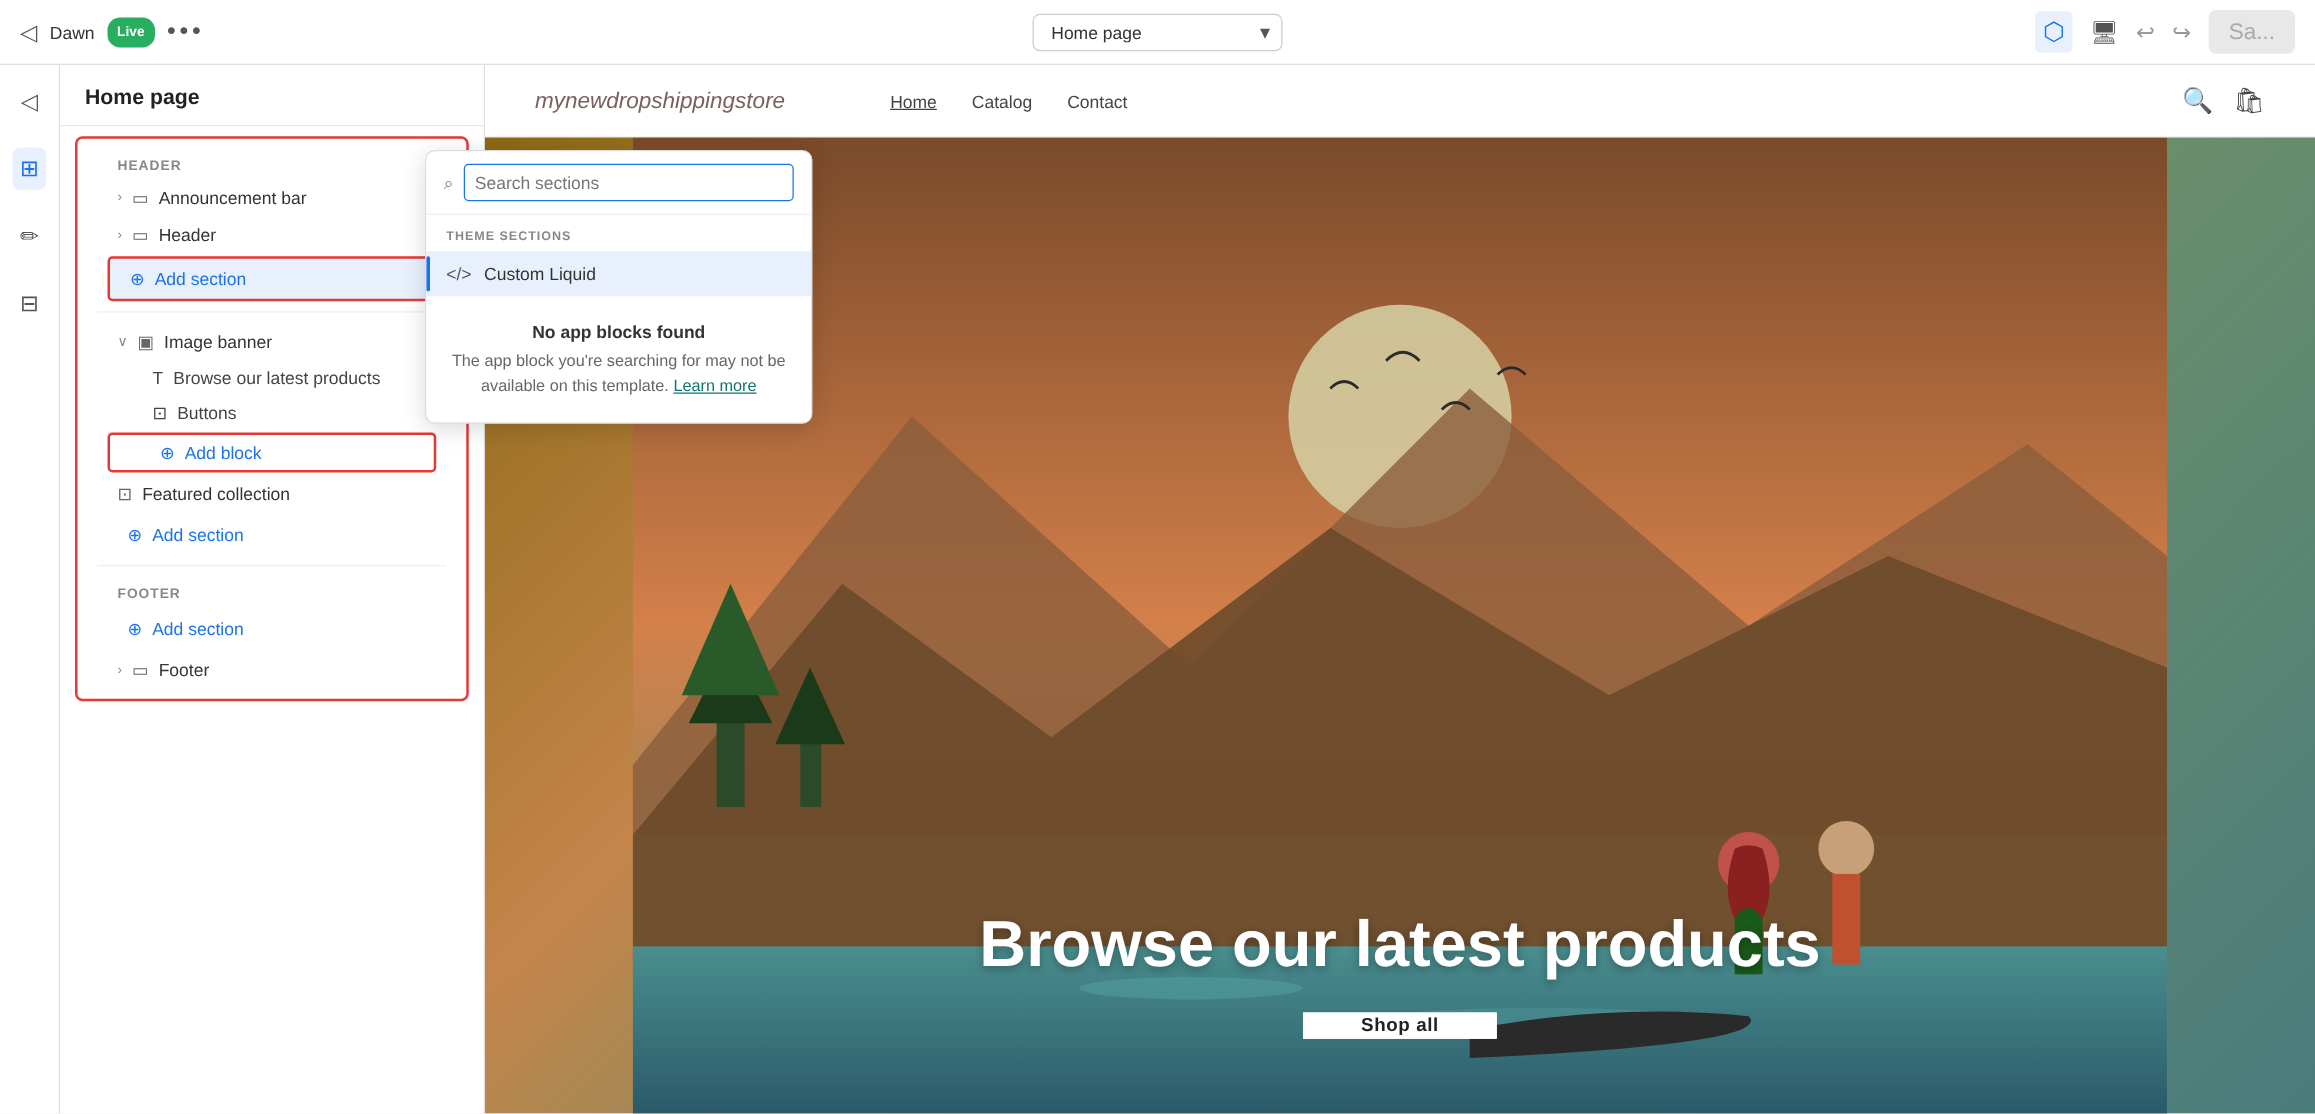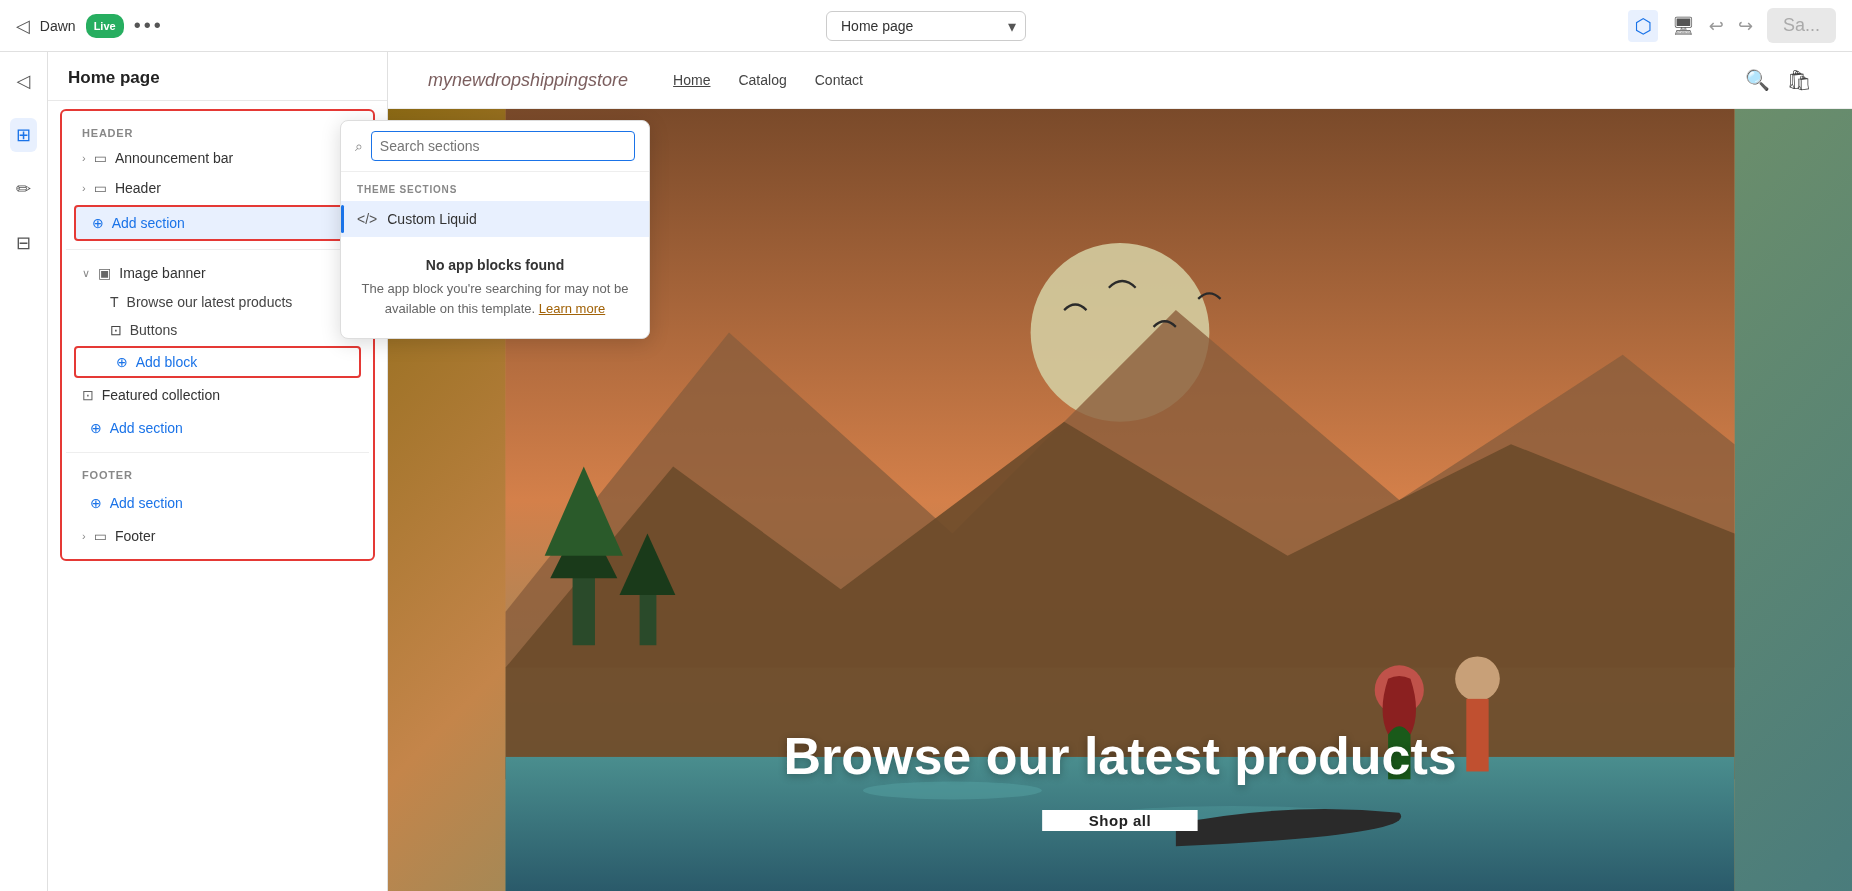--- a/index.html
+++ b/index.html
@@ -76,21 +76,21 @@
       font-weight: 600;
       color: #222;
       border-bottom: 1px solid #e8e8e8;
     }
 
     
     .section-outline {
       border: 2px solid #e53935;
       margin: 8px 12px;
       border-radius: 6px;
-      padding: 8px 4px;
+      padding: 8px 16px;
     }
 
     .section-label {
       font-size: 11px;
       font-weight: 700;
       color: #888;
       letter-spacing: 0.8px;
       padding: 8px 16px 4px;
       text-transform: uppercase;
     }
@@ -216,21 +216,21 @@
       text-transform: uppercase;
       border-top: 1px solid #eee;
       margin-top: 4px;
     }
     .no-apps-section {
       padding: 20px 16px;
       text-align: center;
     }
     .no-apps-title { font-size: 14px; font-weight: 600; color: #333; margin-bottom: 6px; }
     .no-apps-desc { font-size: 13px; color: #666; line-height: 1.5; }
-    .no-apps-desc a { color: #a16207; }
+    .no-apps-desc a { color: #0f766e; }
 
     
     .preview-area {
       flex: 1;
       overflow: hidden;
       background: #e8e8e8;
       display: flex;
       justify-content: center;
     }
     .preview-frame {
@@ -241,25 +241,25 @@
       display: flex;
       flex-direction: column;
     }
 
     
     .store-header {
       background: #fff;
       padding: 16px 40px;
       display: flex;
       align-items: center;
-      gap: 24px;
+      gap: 53px;
       border-bottom: 1px solid #eee;
     }
     .store-logo { font-size: 18px; color: #7b5e5e; font-style: italic; }
-    .store-nav { display: flex; gap: 28px; margin-left: 21px; }
+    .store-nav { display: flex; gap: 28px; margin-left: 31px; }
     .nav-link { font-size: 14px; color: #444; text-decoration: none; cursor: pointer; }
     .nav-link.active { text-decoration: underline; }
     .store-icons { margin-left: auto; display: flex; gap: 16px; }
     .store-icon { font-size: 20px; color: #444; cursor: pointer; }
 
     
     .hero-section {
       flex: 1;
       position: relative;
       overflow: hidden;

